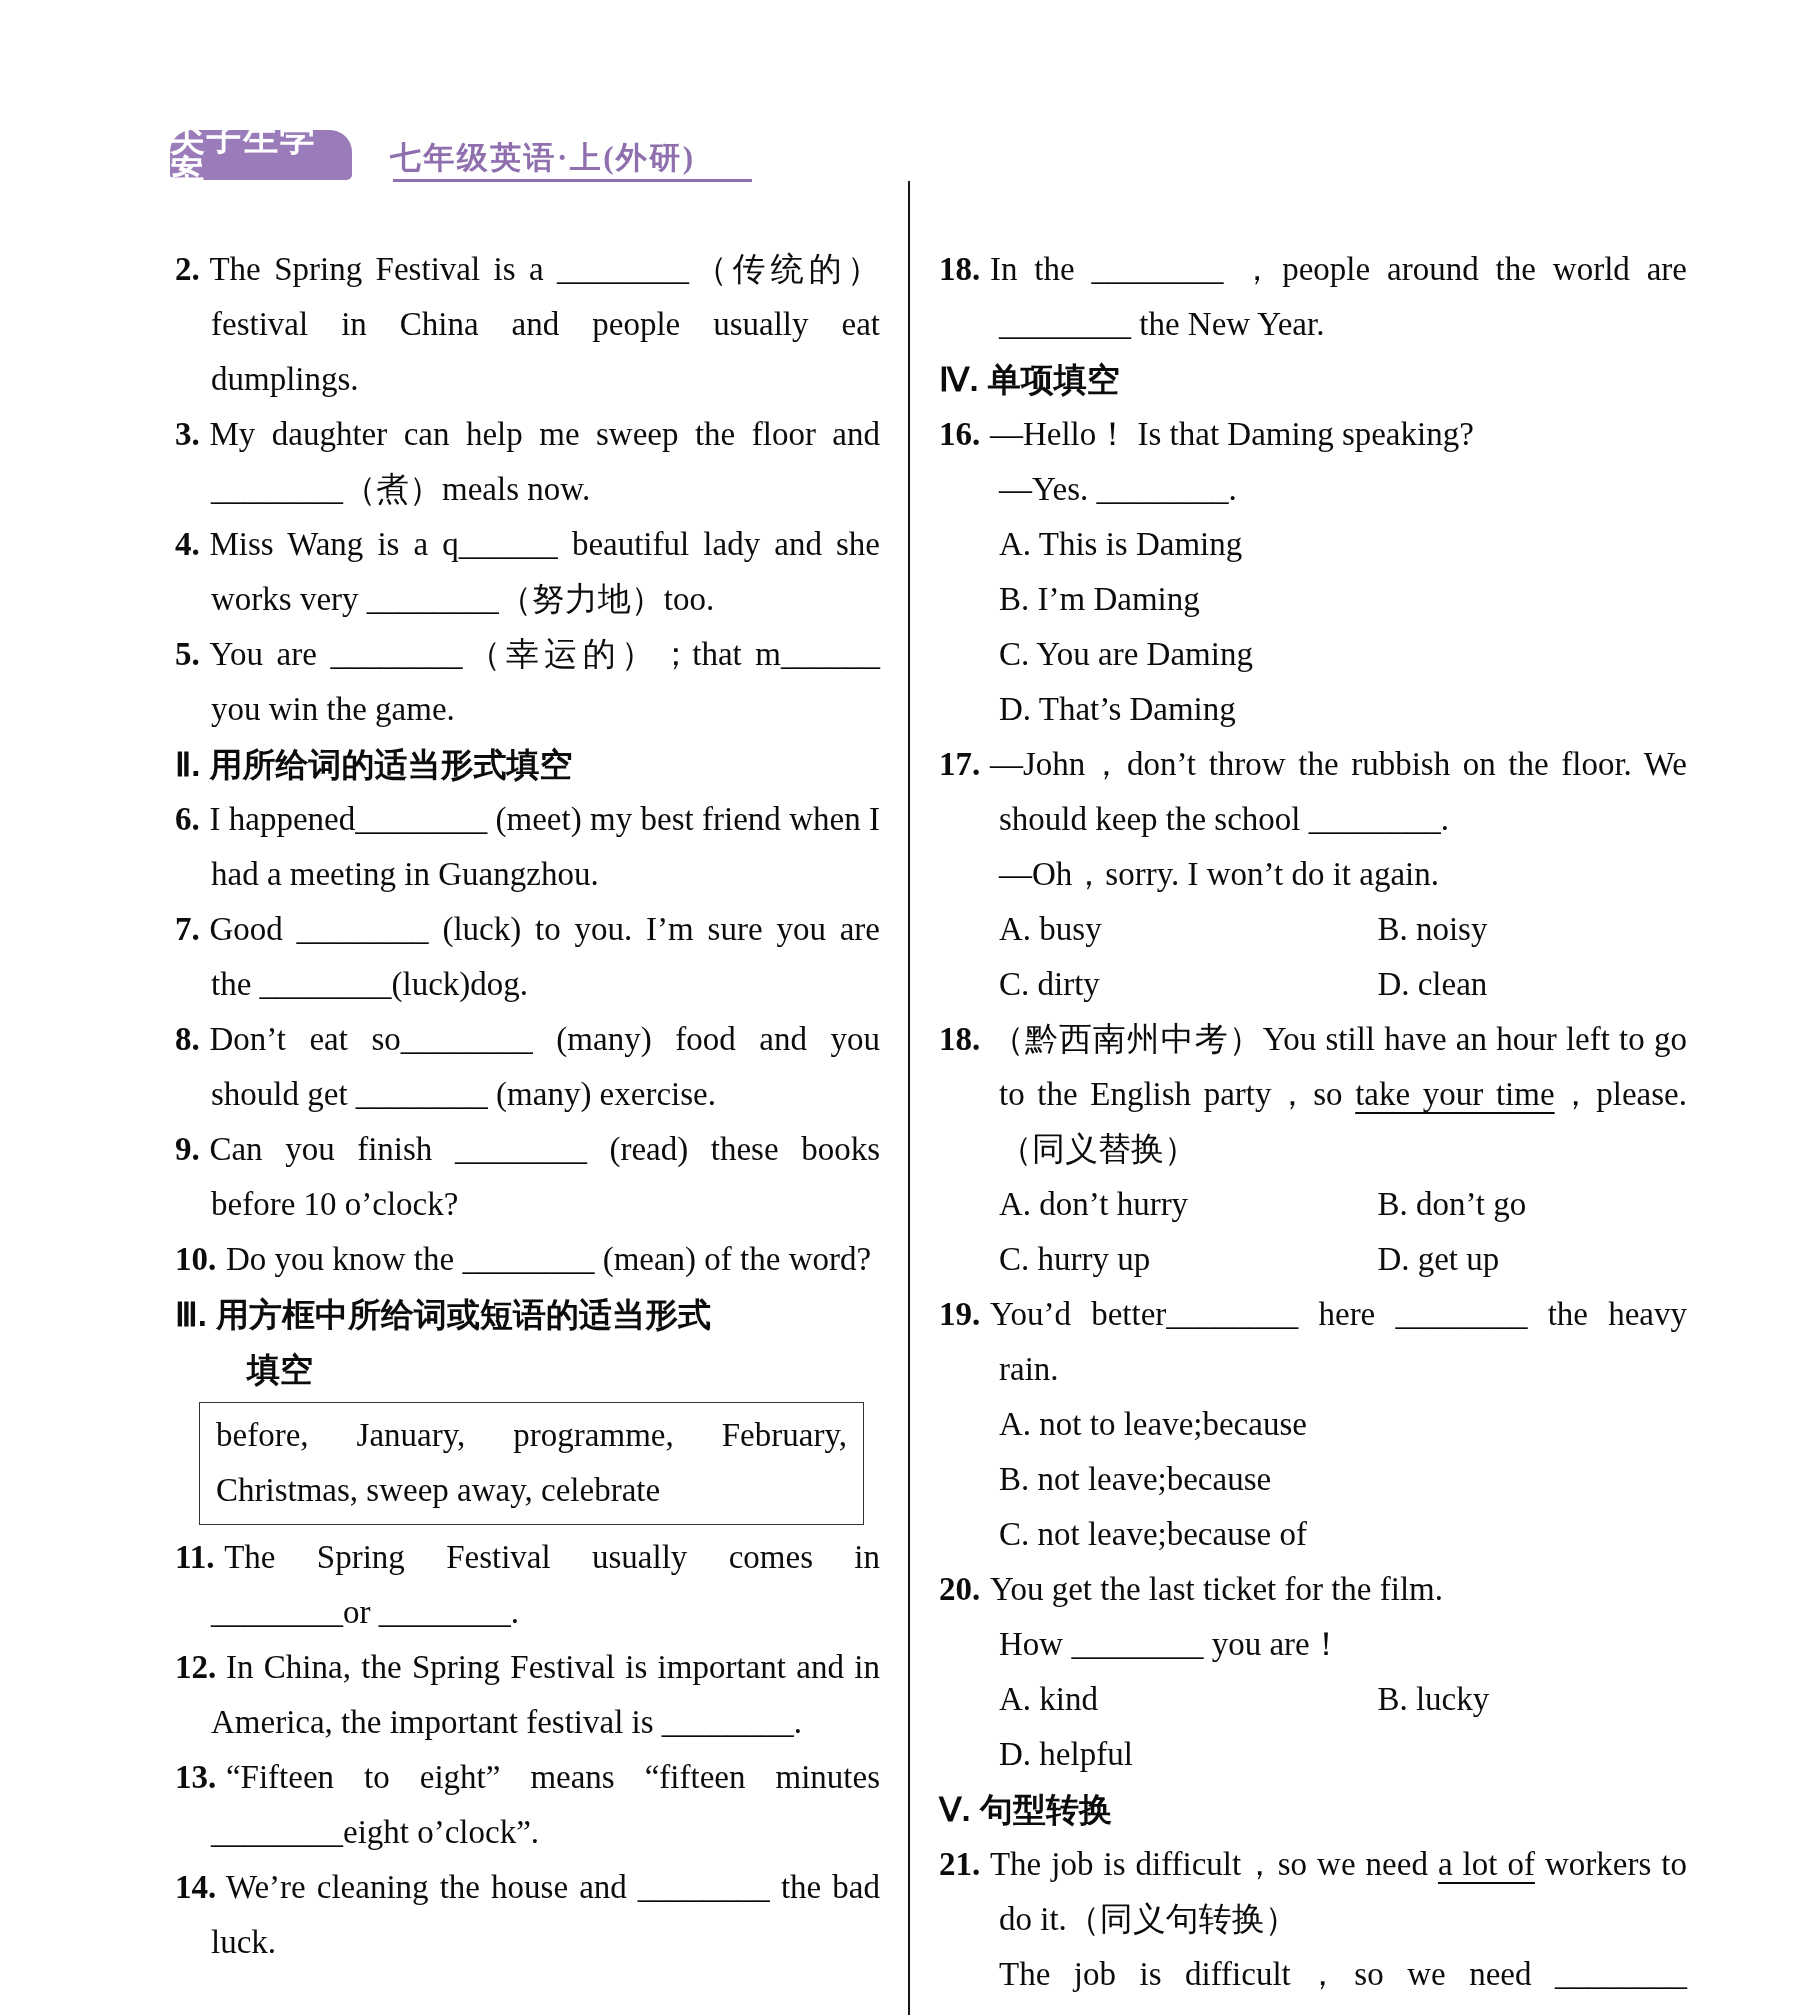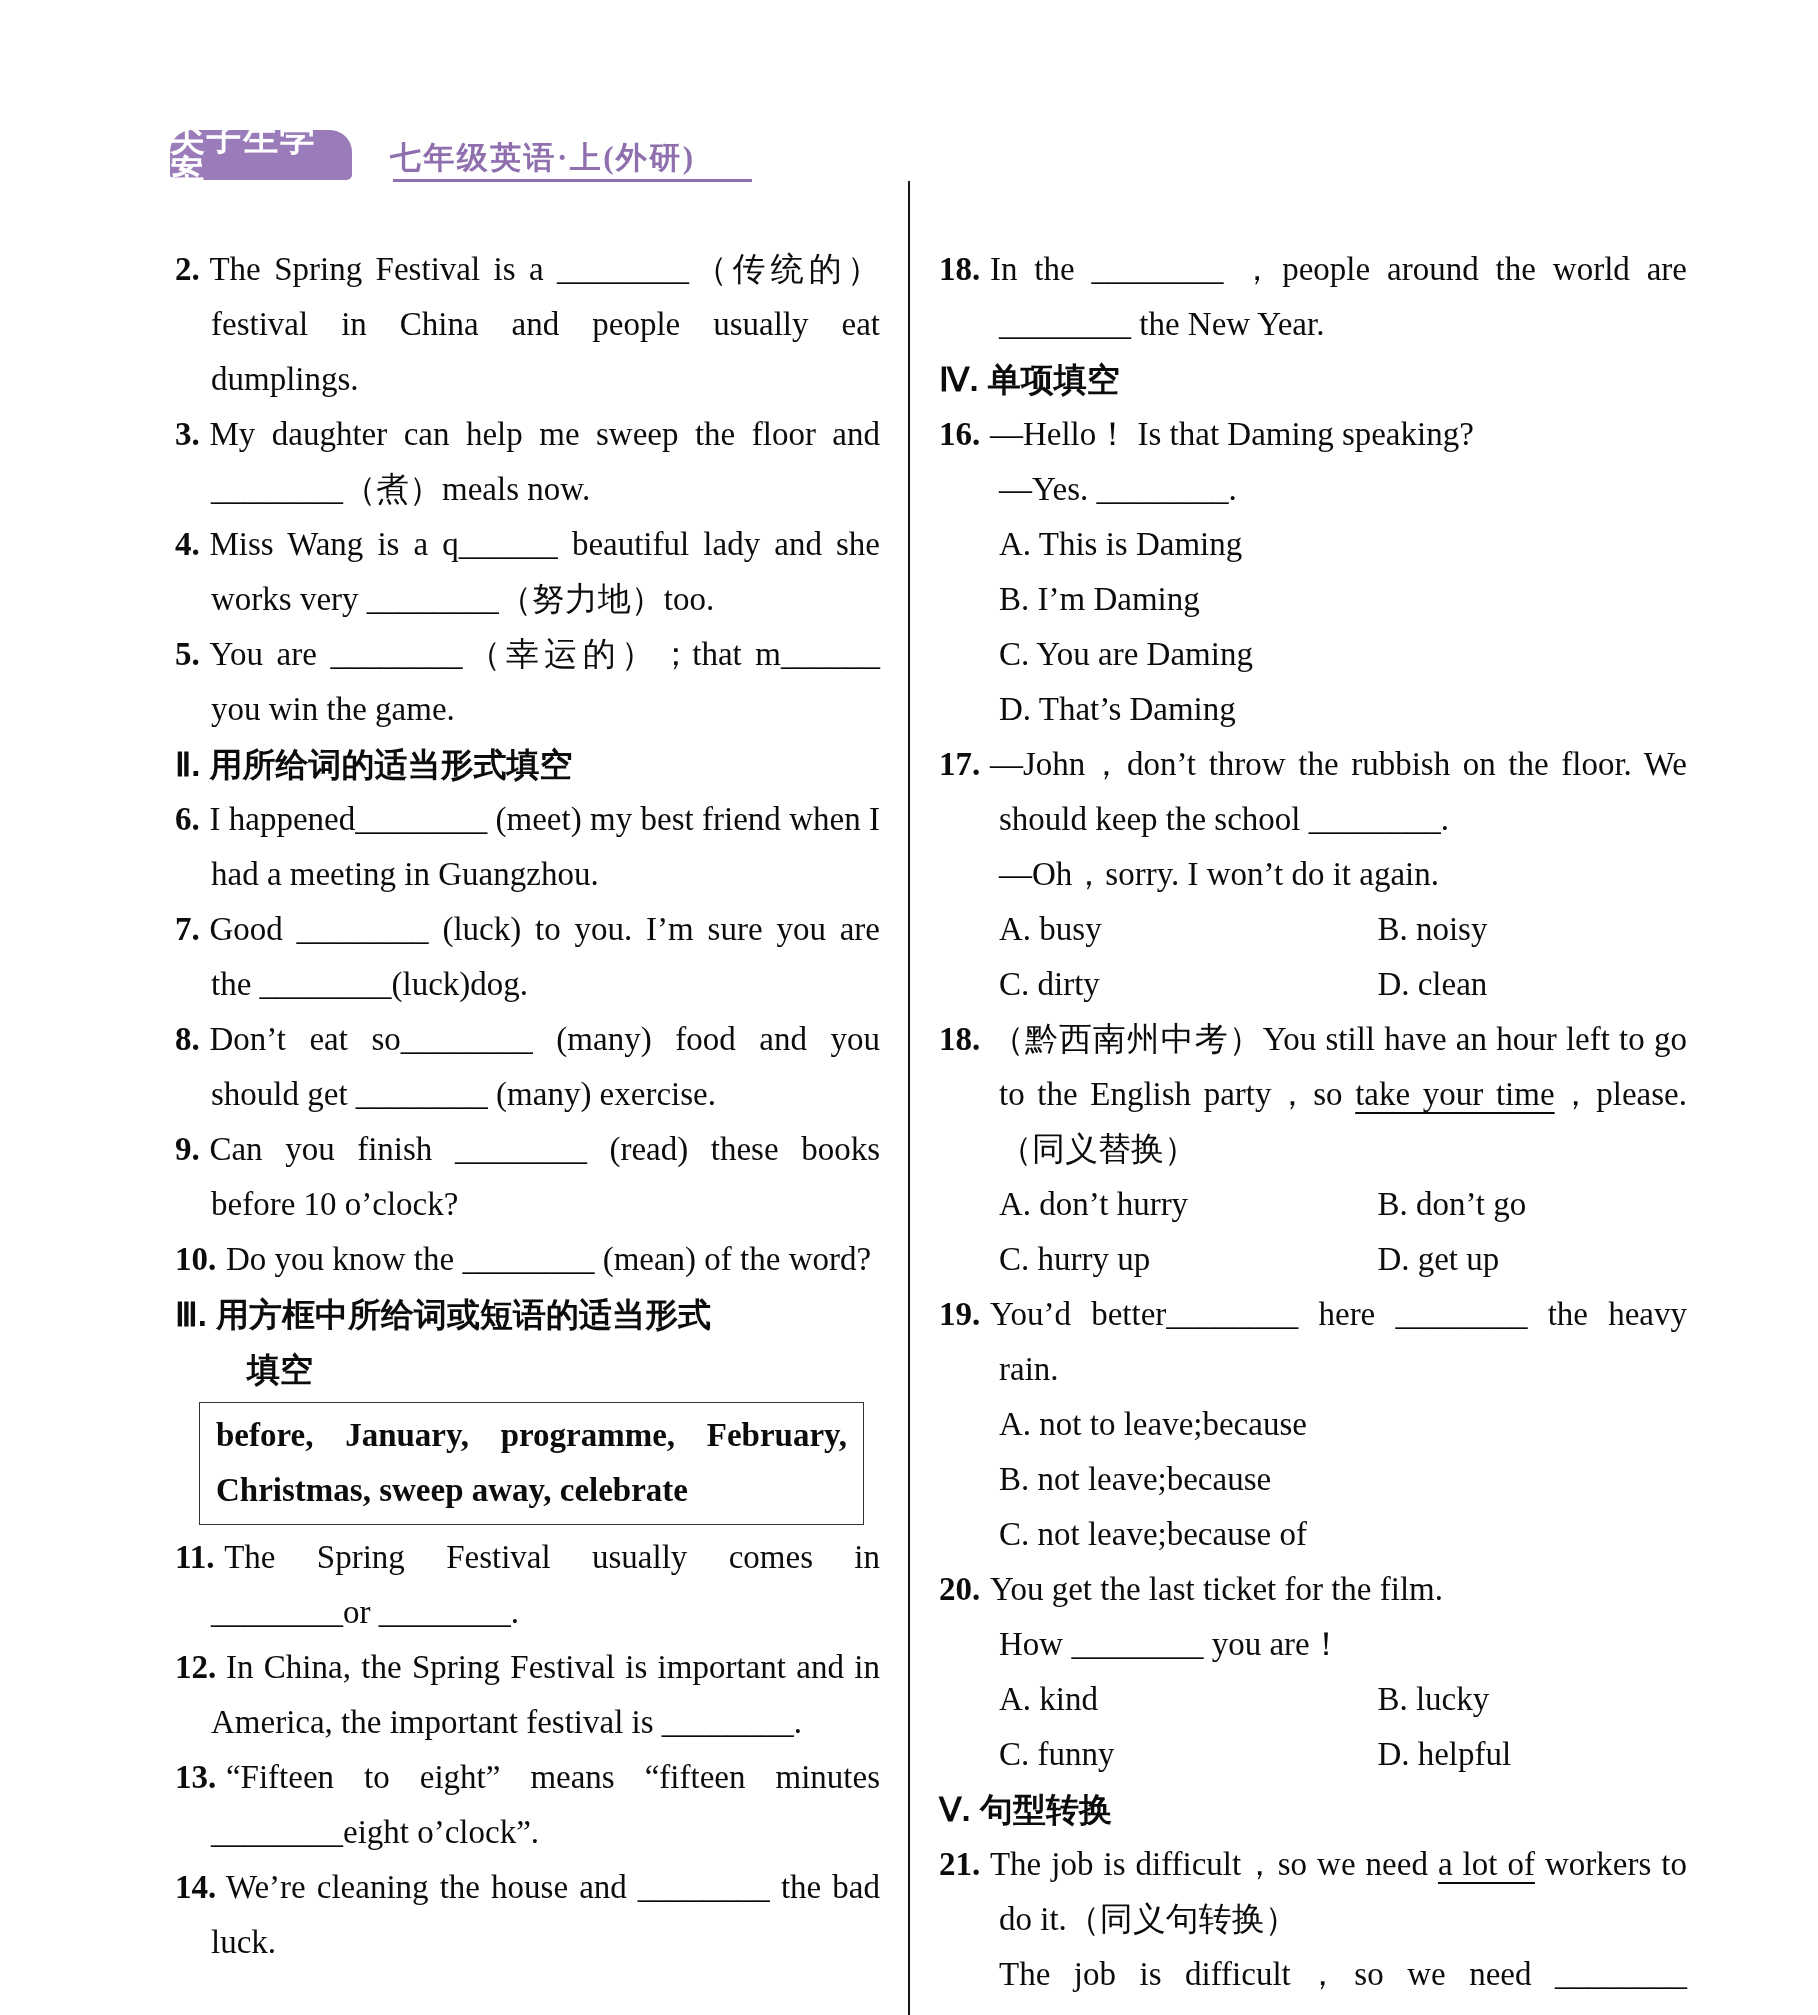--- a/index.html
+++ b/index.html
@@ -59,21 +59,21 @@
   .optrow{display:flex;margin-left:60px;}
   .optrow .o1{flex:0 0 55%;}
   .optrow .o2{flex:1;}
 
   .wordbox{
     box-sizing:border-box;
     margin:4.8px 0 4.8px 24px;width:665px;
     border:1.6px solid #333333;
     padding:5.6px 16px;
   }
-  .wordbox p{margin:0;text-align:justify;font-weight:bold;}
+  .wordbox p{margin:0;text-align:justify;}
 
   .u{
     text-decoration:underline;
     text-decoration-thickness:2px;
     text-underline-offset:7.3px;
   }
 </style>
 </head>
 <body>
 
@@ -164,21 +164,20 @@
     <div class="opt-line">B. not leave;because</div>
     <div class="opt-line">C. not leave;because of</div>
 
     <div class="q"><span class="qn">20.</span><span>You get the last ticket for the film.</span></div>
     <div class="cont">How ________ you are！</div>
     <div class="optrow">
       <span class="o1">A. kind</span>
       <span class="o2">B. lucky</span>
     </div>
     <div class="optrow">
-      <span class="o1">C. funny</span>
       <span class="o2">D. helpful</span>
     </div>
 
     <div class="sec">Ⅴ. 句型转换</div>
 
     <div class="q"><span class="qn">21.</span><span>The job is difficult，so we need </span><span class="u">a lot of</span><span> workers to do it.（同义句转换）</span></div>
     <div class="cont">The job is difficult，so we need ________ ________ ________workers to do it.</div>
 
   </section>
 </div>

